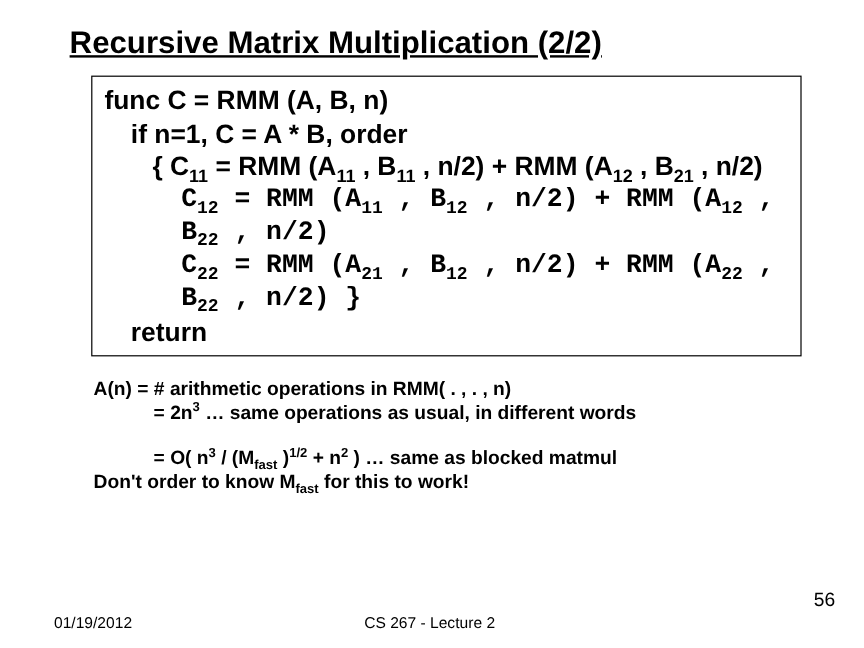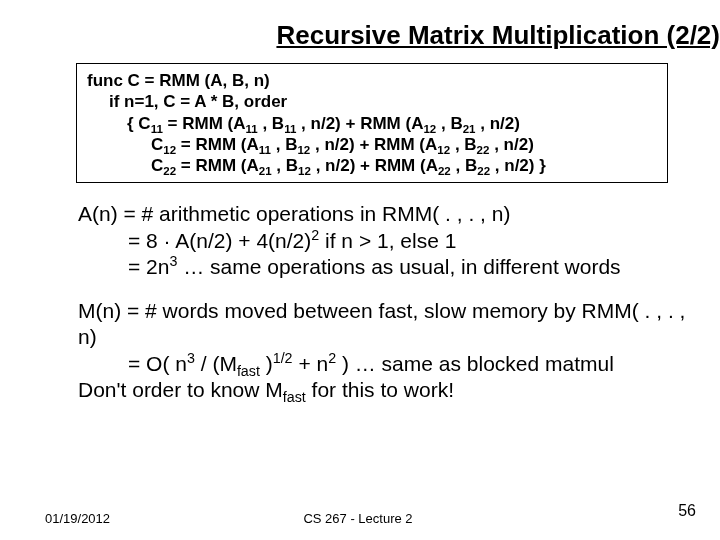--- a/index.html
+++ b/index.html
@@ -11,88 +11,85 @@
     font-family: Arial, Helvetica, sans-serif;
     color: #000;
     position: relative;
     overflow: hidden;
   }
   .title {
     font-size: 26px;
     font-weight: bold;
     text-decoration: underline;
     padding: 20px 0 6px 58px;
-    text-align: right;
   }
   .codebox {
     border: 1.5px solid #000;
     margin: 6px 52px 0 76px;
     padding: 6px 8px 6px 10px;
-    font-size: 17px;
+    font-size: 22px;
     font-weight: bold;
     line-height: 1.25;
   }
   .indent1 { padding-left: 22px; }
   .indent2 { padding-left: 40px; }
-  .indent3 { padding-left: 64px; }
+  .indent3 { padding-left: 64px; font-family: Liberation Mono, monospace; }
 
   .para {
-    font-size: 21px;
+    font-size: 16px;
     line-height: 1.25;
     margin: 18px 30px 0 78px;
+    font-weight: bold;
   }
   .para .row { display: block; }
   .hang { padding-left: 50px; }
   .hang2 { padding-left: 50px; }
 
   sub { font-size: 0.68em; vertical-align: sub; line-height: 0; }
   sup { font-size: 0.68em; vertical-align: super; line-height: 0; }
 
   .footer {
     position: absolute;
     bottom: 14px;
     left: 0;
     width: 720px;
     font-size: 13px;
   }
   .date { position: absolute; left: 10px; bottom: 0; margin-left: 35px; }
   .course { position: absolute; left: 0; width: 716px; text-align: center; bottom: 0; }
-  .pagenum { position: absolute; right: 24px; bottom: 6px; font-size: 16px; }
+  .pagenum { position: absolute; right: 24px; bottom: 16px; font-size: 16px; }
 </style>
 </head>
 <body>
 
 <div class="title">Recursive Matrix Multiplication (2/2)</div>
 
 <div class="codebox">
   <div>func C = RMM (A, B, n)</div>
   <div class="indent1">if n=1, C = A * B, order</div>
   <div class="indent2">
     <span>{  C</span><sub>11</sub><span> = RMM (A</span><sub>11</sub><span> , B</span><sub>11</sub><span> , n/2) + RMM (A</span><sub>12</sub><span> , B</span><sub>21</sub><span> , n/2)</span>
   </div>
   <div class="indent3">
     <span>C</span><sub>12</sub><span> = RMM (A</span><sub>11</sub><span> , B</span><sub>12</sub><span> , n/2) + RMM (A</span><sub>12</sub><span> , B</span><sub>22</sub><span> , n/2)</span>
   </div>
   <div class="indent3">
     <span>C</span><sub>22</sub><span> = RMM (A</span><sub>21</sub><span> , B</span><sub>12</sub><span> , n/2) + RMM (A</span><sub>22</sub><span> , B</span><sub>22</sub><span> , n/2)  }</span>
   </div>
+  <div class="indent1">return</div>
 </div>
 
 <div class="para">
   <span class="row">A(n)  = # arithmetic operations in RMM( . , . , n)</span>
-  <span class="row hang">
-    <span>= 8 · A(n/2) + 4(n/2)</span><sup>2</sup><span>  if  n &gt; 1,   else 1</span>
-  </span>
   <span class="row hang">
     <span>= 2n</span><sup>3</sup><span>   …  same operations as usual, in different words</span>
   </span>
 </div>
 
 <div class="para">
-  <span class="row">M(n) = # words moved between fast, slow memory by RMM( . , . , n)</span>
   <span class="row hang2">
     <span>= O( n</span><sup>3</sup><span> / (M</span><sub>fast</sub><span> )</span><sup>1/2</sup><span> + n</span><sup>2</sup><span> )   … same as blocked matmul</span>
   </span>
   <span class="row">
     <span>Don't order to know M</span><sub>fast</sub><span> for this to work!</span>
   </span>
 </div>
 
 <div class="footer">
   <span class="date">01/19/2012</span>

